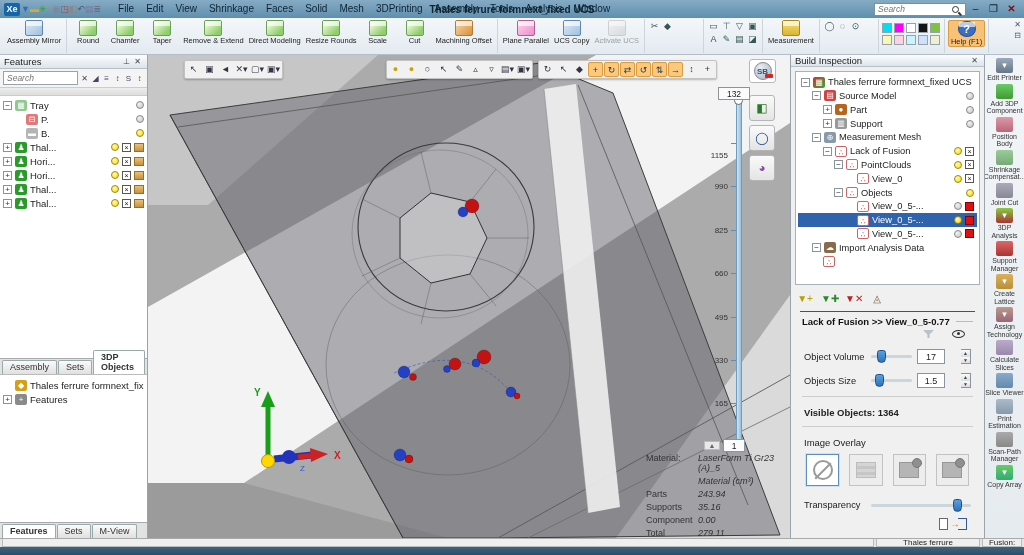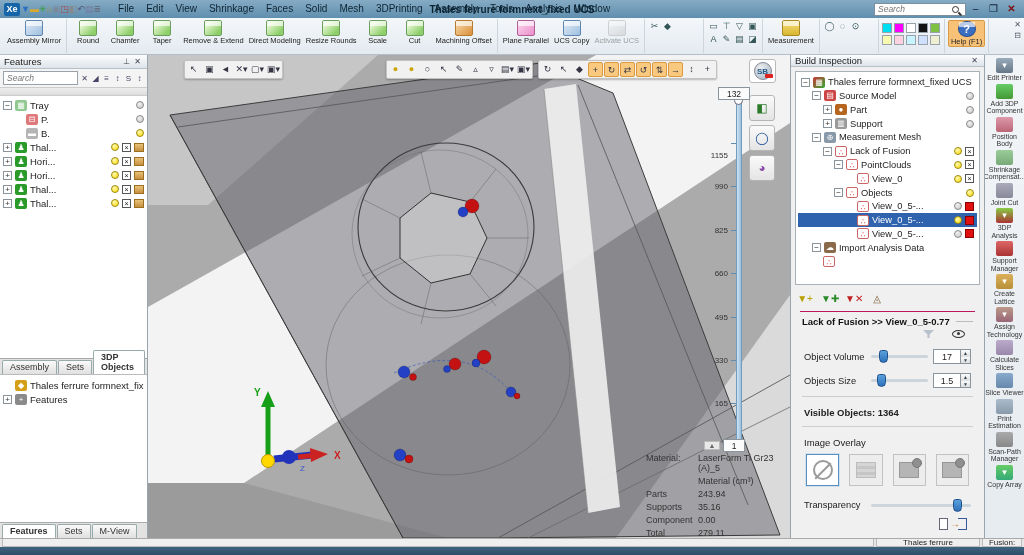--- a/index.html
+++ b/index.html
@@ -126,21 +126,21 @@
   .tickline { position:absolute; width:5px; height:1px; background:#5f8cb0; left:583px; }
   .ticklabel { position:absolute; left:552px; width:28px; text-align:right; font-size:8px; color:#333; }
   .sval { position:absolute; background:#fbfbfb; border:1px solid #8a949c; font-size:8.5px;
     text-align:center; height:13px; line-height:12px; }
   .shandle { position:absolute; width:9px; height:9px; border-radius:50%; background:#fff;
     border:1px solid #667; left:586px; }
   
   #material { position:absolute; left:498px; top:398px; width:140px; font-size:9px; color:#333; }
   #material .mrow { display:flex; margin-bottom:3px; }
   #material .ml { width:52px; }
-  #material .mv { flex:1; }
+  #material .mv { flex:1;font-style:italic; }
   #mat-chevron { position:absolute; left:556px; top:386px; width:16px; height:9px;
     background:#e8e8e8; border:1px solid #bbb; font-size:7px; line-height:8px; text-align:center; color:#666; }
 
   
   #right-panel { position:absolute; left:790px; top:55px; width:195px; height:483px;
     background:#f0f0f0; border-left:1px solid #9aa4ac; border-right:1px solid #9aa4ac;
     display:flex; flex-direction:column; }
   #insp-tree { margin:4px; background:#fff; border:1px solid #a8b0b8; height:246px;
     overflow:hidden; padding:3px 2px; }
   #insp-tree .trow { height:13.8px; font-size:9.3px; }
@@ -152,21 +152,21 @@
   .fe-row { display:flex; justify-content:flex-end; gap:18px; padding:3px 8px 2px; }
   .funnel { width:11px; height:8px; background:#b9c2cc; clip-path:polygon(0 0,100% 0,60% 55%,60% 100%,40% 100%,40% 55%); }
   .eye { width:13px; height:8px; border:1.5px solid #333; border-radius:50%; position:relative; }
   .eye::after { content:""; position:absolute; left:3.5px; top:1px; width:3px; height:3px;
     border-radius:50%; background:#333; }
   .ctl-row { display:flex; align-items:center; gap:5px; margin:9px 2px 0; font-size:9.3px; }
   .ctl-row .clbl { width:62px; flex:none; }
   .hsl { flex:1; height:3px; background:#cdd5dc; border-radius:2px; position:relative; }
   .hsl .thumb { position:absolute; top:-5px; width:9px; height:13px; background:linear-gradient(#5aa0dc,#2f72bb);
     border:1px solid #1d4f8a; border-radius:3px 3px 5px 5px; }
-  .spin { display:flex; flex:none; }
+  .spin { display:flex; flex:none;gap:16px; }
   .spin .val { width:28px; height:15px; border:1px solid #8a949c; background:#fff;
     font-size:9px; text-align:center; line-height:14px; }
   .spin .arr { display:flex; flex-direction:column; border:1px solid #8a949c; border-left:none; }
   .spin .arr span { font-size:5px; line-height:6.5px; width:9px; text-align:center;
     background:linear-gradient(#fafafa,#ddd); color:#345; }
   .gradbar { flex:1; height:10px; border:1px solid #888;
     background:linear-gradient(90deg,#0d0d8c 0%,#2233ee 16%,#7aaede 34%,#f0ee6a 55%,#ff8a00 76%,#e41000 100%); }
   .cbx { width:10px; height:10px; border:1px solid #777; background:#fff; flex:none; }
   .bold-line { font-weight:bold; font-size:9.5px; margin:10px 2px 0; }
   .divider { border-top:1px solid #cdcdcd; margin:8px 0 0; }

